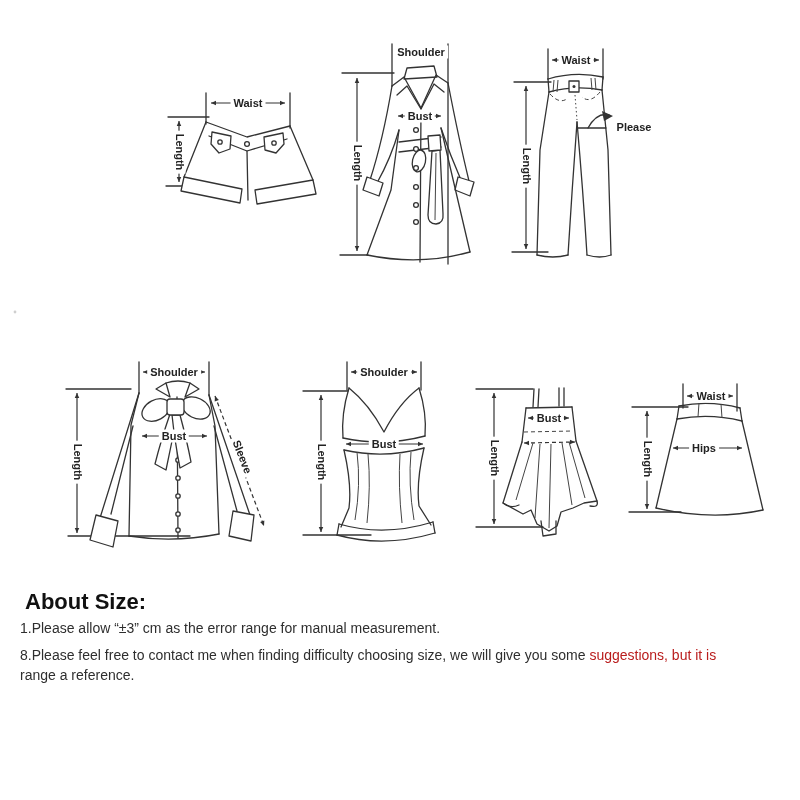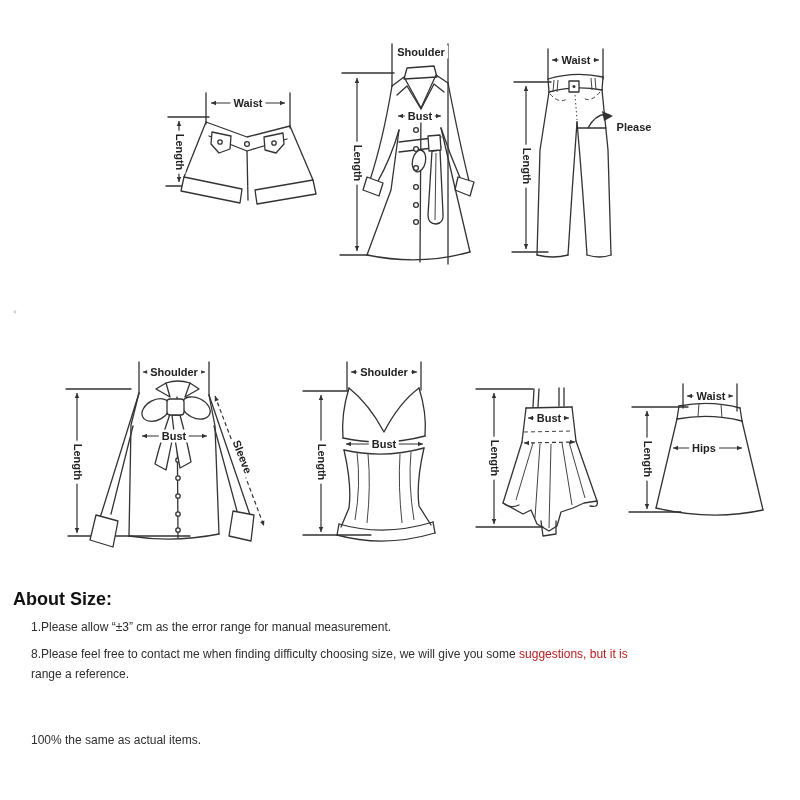--- a/index.html
+++ b/index.html
@@ -11,22 +11,22 @@
   .thin{stroke:#444;stroke-width:1;fill:none;}
   line.arr{stroke:#333;stroke-width:1.2;}
   .dash{stroke-dasharray:4,3;}
   .dots{stroke-dasharray:1.5,2.5;}
   .lbl{position:absolute;transform:translate(-50%,-50%);font-weight:bold;font-size:11px;
        color:#222;background:#fff;padding:0 3px;white-space:nowrap;line-height:13px;}
   .vlbl{position:absolute;transform:translate(-50%,-50%) rotate(90deg);font-weight:bold;
         font-size:11px;color:#222;background:#fff;padding:0 3px;white-space:nowrap;line-height:13px;}
   .dlbl{position:absolute;transform:translate(-50%,-50%) rotate(69deg);font-weight:bold;
         font-size:11px;color:#222;background:#fff;padding:0 3px;white-space:nowrap;line-height:13px;}
-  .txt{position:absolute;left:31px;white-space:nowrap;color:#2e2e2e;font-size:12px;}
-  .hd{position:absolute;left:13px;white-space:nowrap;color:#111;font-size:18px;font-weight:bold;}
+  .txt{position:absolute;left:20px;white-space:nowrap;color:#2e2e2e;font-size:14px;}
+  .hd{position:absolute;left:25px;white-space:nowrap;color:#111;font-size:22px;font-weight:bold;}
   .gray{color:#b91c1c;}
 </style>
 </head>
 <body>
 
 <div class="page">
 
 <svg class="art" width="800" height="800" viewBox="0 0 800 800">
 
   <circle cx="15" cy="312" r="1.4" fill="#cfcfcf"></circle>
@@ -293,15 +293,14 @@
 <span class="lbl" style="left:711px;top:396px">Waist</span>
 <span class="lbl" style="left:704px;top:448px">Hips</span>
 <span class="vlbl" style="left:647px;top:459px">Length</span>
 
 <div class="hd" style="top:589px">About Size:</div>
 <div class="txt" style="top:620px">1.Please allow “±3” cm as the error range for manual measurement.</div>
 <div class="txt" style="top:647px">
   <span>8.Please feel free to contact me when finding difficulty choosing size, we will give you some </span><span class="gray">suggestions, but it is</span>
 </div>
 <div class="txt" style="top:667px">range a reference.</div>
-<div class="txt" style="top:733px">100% the same as actual items.</div>
 
 </div>
 
 </body></html>

